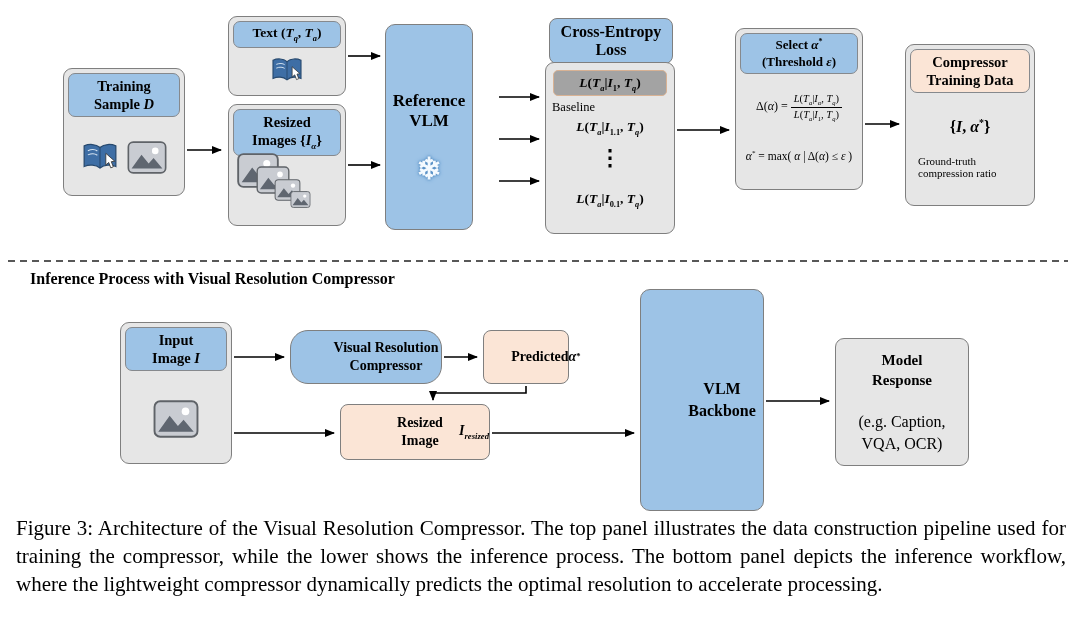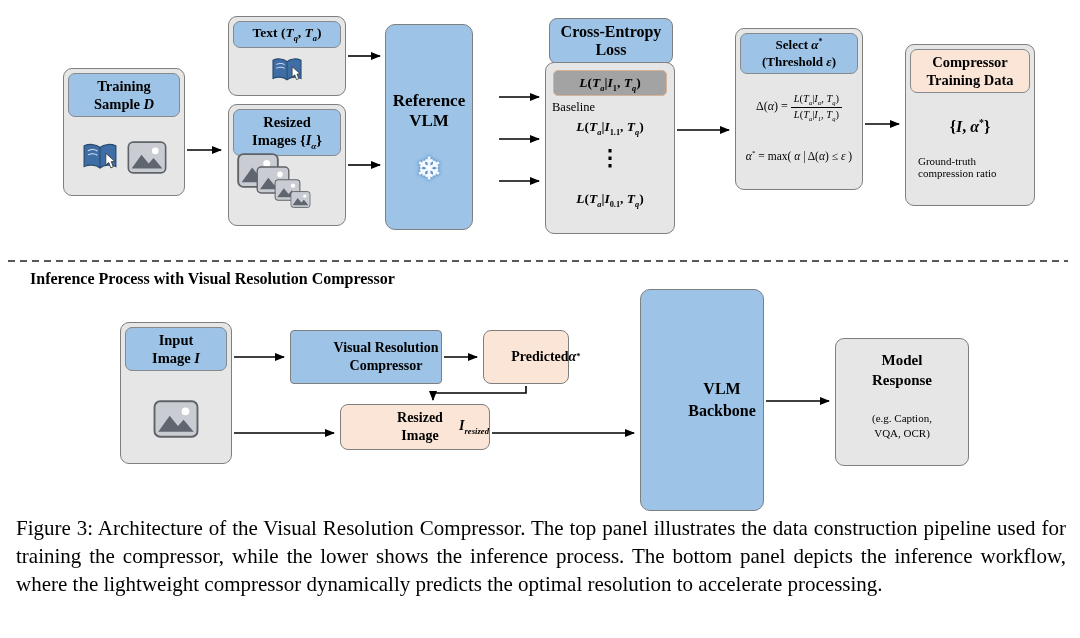--- a/index.html
+++ b/index.html
@@ -142,31 +142,31 @@
 
   <div class="box" style="left:120px;top:322px;width:112px;height:142px">
     <div class="hdr">Input<br>Image <i>I</i></div>
     <div class="icon-row" style="top:58px;height:76px">
       <svg width="46" height="38" viewBox="0 0 36 30">
           <use href="#sym-photo"></use>
         </svg>
     </div>
   </div>
 
-  <div class="box panel-blue flexc" style="left:290px;top:330px;width:152px;height:54px;border-radius:4px;font-size:14px;line-height:1.3">Visual Resolution<br>Compressor</div>
+  <div class="box panel-blue flexc" style="left:290px;top:330px;width:152px;height:54px;border-radius:18px;font-size:14px;line-height:1.3">Visual Resolution<br>Compressor</div>
 
   <div class="box panel-peach flexc" style="left:483px;top:330px;width:86px;height:54px;border-radius:8px;font-size:14px;line-height:1.3">Predicted<br><i>α</i><sup>*</sup></div>
 
-  <div class="box panel-peach flexc" style="left:340px;top:404px;width:150px;height:46px;border-radius:8px;font-size:14px;line-height:1.3">Resized Image<br><i>I<sub>resized</sub></i></div>
+  <div class="box panel-peach flexc" style="left:340px;top:404px;width:150px;height:56px;border-radius:8px;font-size:14px;line-height:1.3">Resized Image<br><i>I<sub>resized</sub></i></div>
 
   <div class="box panel-blue flexc" style="left:640px;top:289px;width:124px;height:222px;border-radius:10px;font-size:16px;line-height:1.35">VLM<br>Backbone</div>
 
   <div class="box" style="left:835px;top:338px;width:134px;height:128px">
     <div class="center-text" style="top:12px;font-size:15px;line-height:1.3">Model<br>Response</div>
-    <div style="position:absolute;left:0;right:0;top:72px;text-align:center;font-size:11px;line-height:1.35">(e.g. Caption,<br>VQA, OCR)</div>
+    <div style="position:absolute;left:0;right:0;top:72px;text-align:center;font-size:16px;line-height:1.35">(e.g. Caption,<br>VQA, OCR)</div>
   </div>
 
   <svg class="arrow-layer" width="1080" height="638">
     <defs>
       <marker id="ah" markerUnits="userSpaceOnUse" markerWidth="10" markerHeight="8" refX="9" refY="4" orient="auto">
         <path d="M0,0 L10,4 L0,8 Z" fill="#000"></path>
       </marker>
     </defs>
     <line x1="187" y1="150" x2="221" y2="150" stroke="#000" stroke-width="1.6" marker-end="url(#ah)"></line>
     <line x1="348" y1="56" x2="380" y2="56" stroke="#000" stroke-width="1.6" marker-end="url(#ah)"></line>

